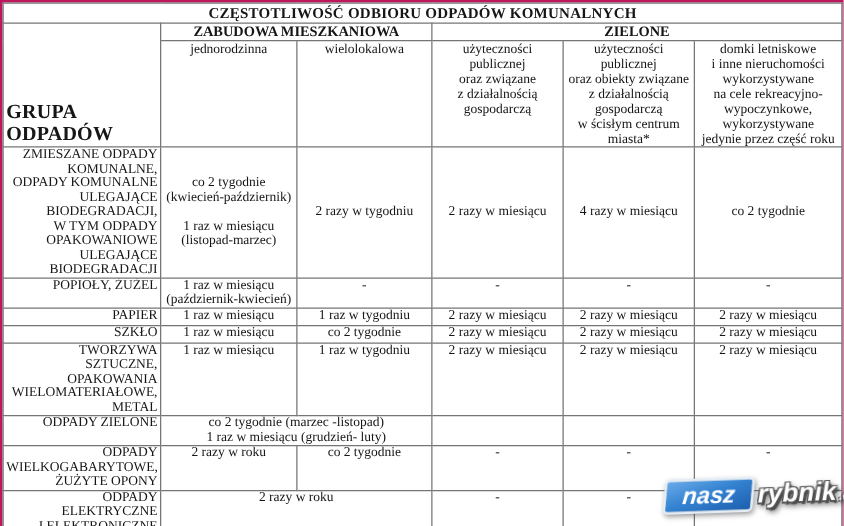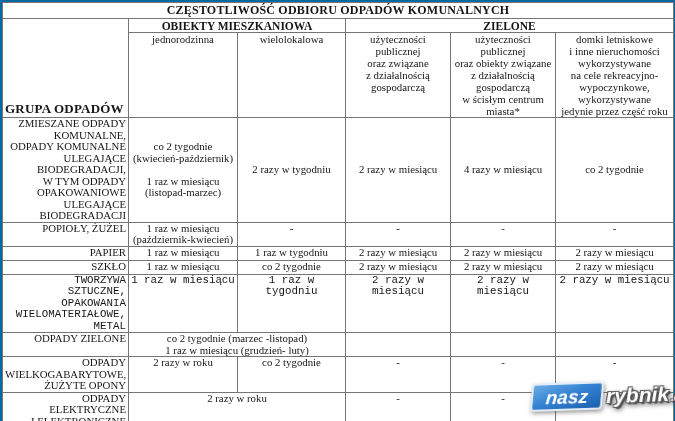--- a/index.html
+++ b/index.html
@@ -1,38 +1,38 @@
 <!DOCTYPE html>
 <html><head>
 <meta charset="utf-8">
 <style>
   html,body{margin:0;padding:0;background:#fff;}
-  #screen{position:relative;width:675px;height:421px;background:#0369a1;overflow:hidden;
+  #screen{position:relative;width:675px;height:421px;background:#be185d;overflow:hidden;
           font-family:"Liberation Serif",serif;color:#161616;}
 
   table.sched{position:absolute;left:2px;top:2px;width:671px;border-collapse:collapse;
               table-layout:fixed;background:#fff;}
   table.sched td{border:1px solid #757575;padding:0 2px;overflow:hidden;}
 
   .c-title{font-weight:bold;text-align:center;font-size:12px;letter-spacing:.2px;vertical-align:middle;}
   .c-group{font-weight:bold;text-align:center;font-size:11.5px;vertical-align:middle;}
-  .c-corner{font-weight:bold;font-size:13px;text-align:left;vertical-align:bottom;
+  .c-corner{font-weight:bold;font-size:16px;text-align:left;vertical-align:bottom;
             padding:0 3px 12px 4px;letter-spacing:.2px;}
   .c-sub{text-align:center;vertical-align:top;font-size:10.8px;line-height:12px;
          white-space:pre-line;padding-top:2px;}
   .c-lbl{text-align:right;vertical-align:top;font-size:10.8px;line-height:11.5px;
          white-space:pre-line;padding:1px 2px 0 4px;}
   .c-val{text-align:center;vertical-align:top;font-size:10.8px;line-height:11.5px;
          white-space:pre-line;padding-top:2px;}
   .v-mid{vertical-align:middle;}
   .v-him{vertical-align:middle;padding-bottom:30px;}
 
   tr.h-title{height:14px;} tr.h-group{height:14px;} tr.h-sub{height:84px;}
   tr.h-r1{height:103px;} tr.h-r2{height:24px;font-family:Liberation Serif, serif;} tr.h-r3{height:14px;} tr.h-r4{height:14px;}
-  tr.h-r5{height:56px;font-family:Liberation Mono, monospace;} tr.h-r6{height:24px;margin-left:24px;} tr.h-r7{height:34px;} tr.h-r8{height:33px;}
+  tr.h-r5{height:56px;} tr.h-r6{height:24px;margin-left:24px;} tr.h-r7{height:34px;} tr.h-r8{height:33px;}
 
   
   .watermark{position:absolute;left:531px;top:381px;display:flex;align-items:center;
              transform:rotate(-2deg);font-family:"Liberation Sans",sans-serif;
              font-style:italic;font-weight:bold;
              filter:drop-shadow(1px 2px 2px rgba(70,70,70,.55));}
   .wm-box{display:flex;align-items:center;justify-content:center;width:68px;height:24px;
           background:linear-gradient(160deg,#6aabe8 0%,#3583d2 45%,#1c5fae 100%);
           border:2px solid #e4edf6;border-radius:4px;transform:skewX(-7deg);
           color:#fff;font-size:19px;line-height:1;}
@@ -59,21 +59,21 @@
         <col style="width:118px">
     </colgroup>
 
     <tbody>
         <tr class="h-title">
       <td colspan="6" class="c-title">CZĘSTOTLIWOŚĆ ODBIORU ODPADÓW KOMUNALNYCH</td>
     </tr>
 
     <tr class="h-group">
       <td rowspan="2" class="c-corner">GRUPA ODPADÓW</td>
-      <td colspan="2" class="c-group">OBIEKTY MIESZKANIOWA</td>
+      <td colspan="2" class="c-group">ZABUDOWA MIESZKANIOWA</td>
       <td colspan="3" class="c-group">ZIELONE</td>
     </tr>
 
     <tr class="h-sub">
       <td class="c-sub">jednorodzinna</td>
       <td class="c-sub">wielolokalowa</td>
       <td class="c-sub">użyteczności
 publicznej
 oraz związane
 z działalnością

